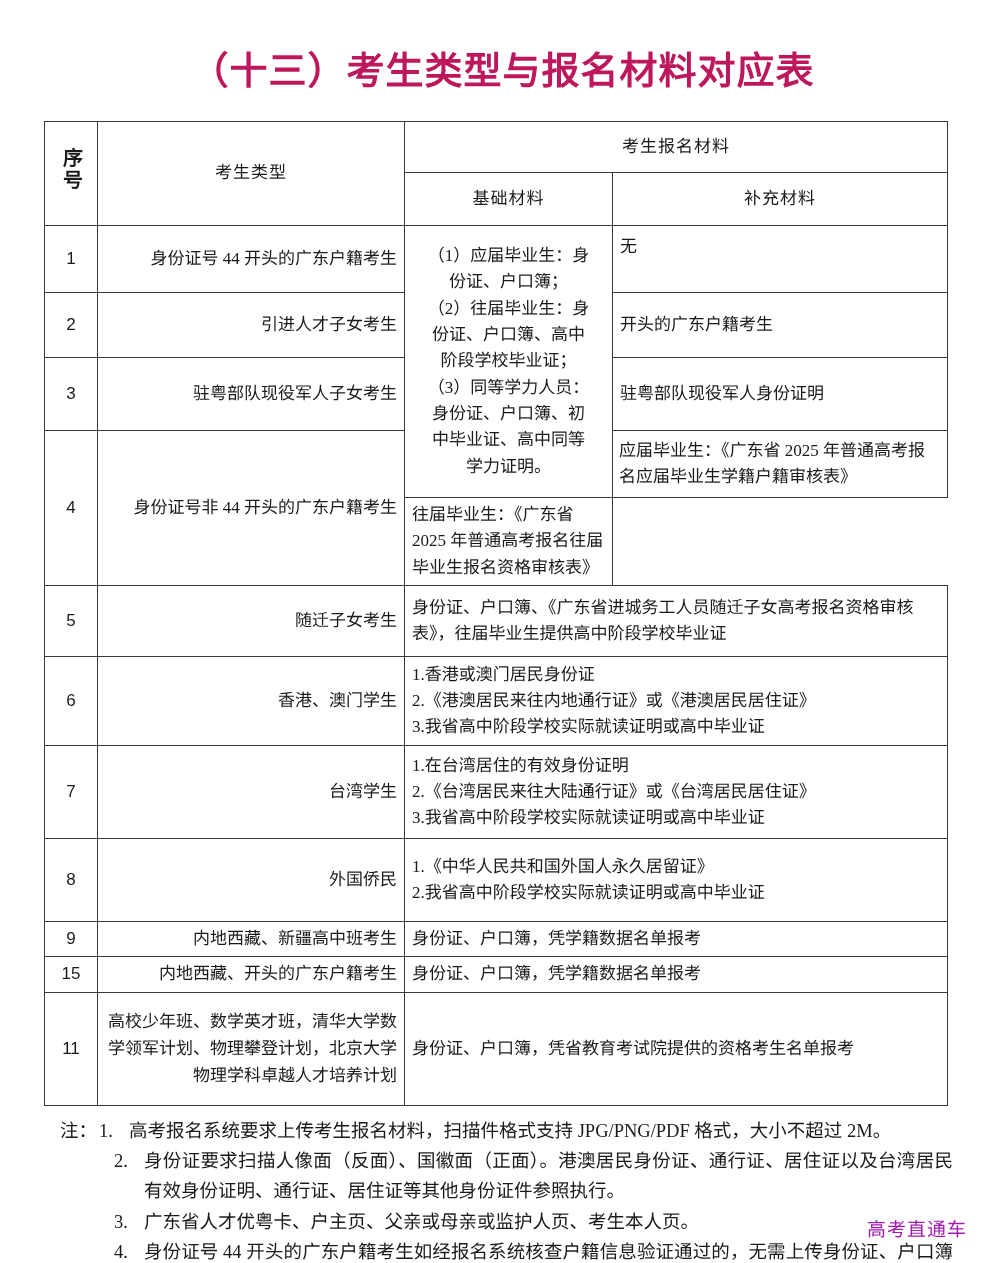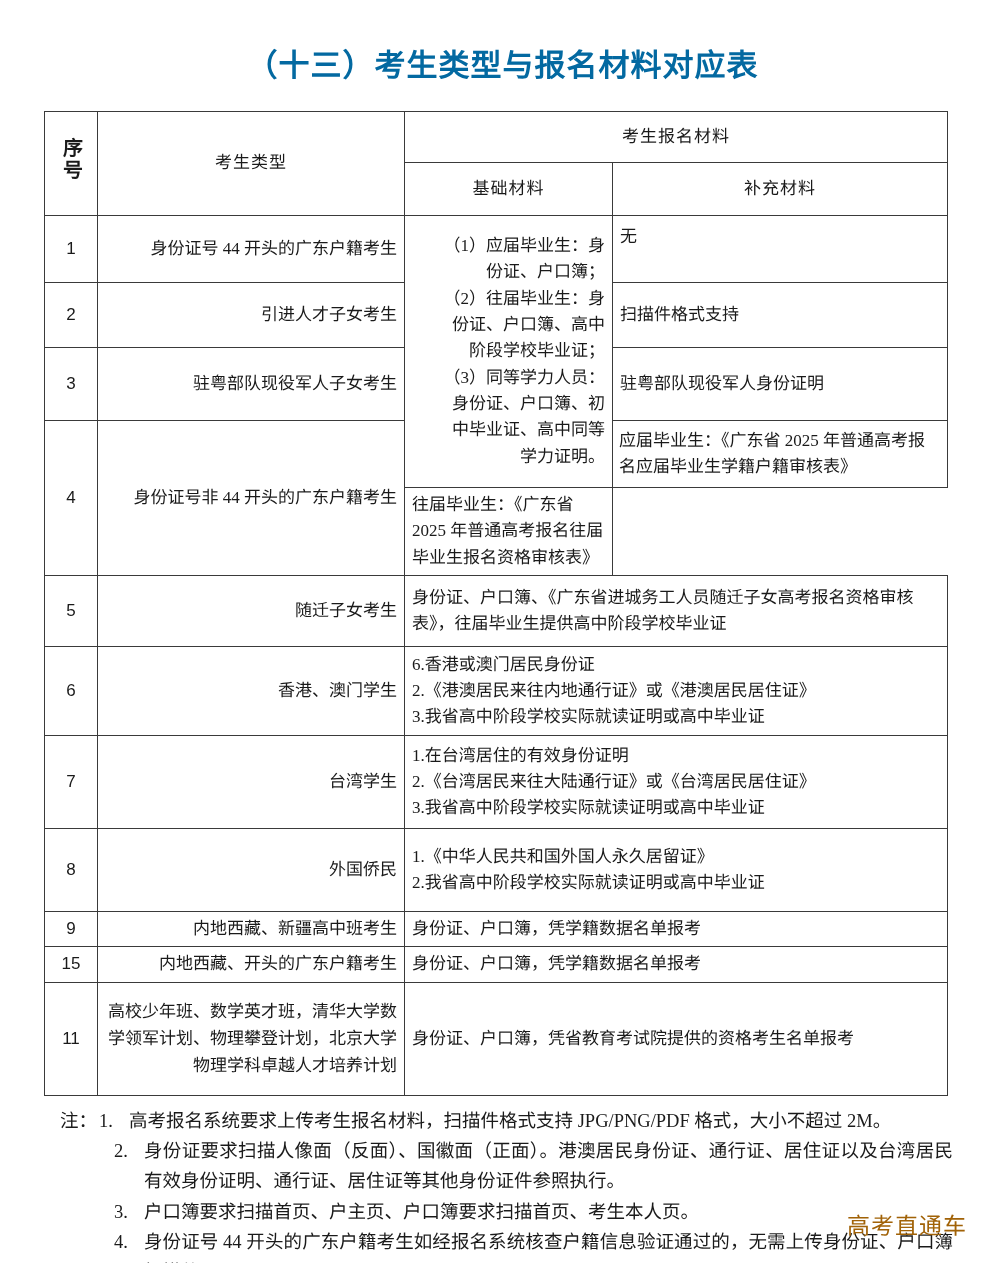--- a/index.html
+++ b/index.html
@@ -21,26 +21,26 @@
     position: relative;
     width: 1005px;
     height: 1263px;
     box-sizing: border-box;
   }
 
   
   .doc-title {
     text-align: center;
     font-family: Liberation Sans, sans-serif;
-    font-size: 31px;
+    font-size: 38px;
     font-weight: 700;
     letter-spacing: 1px;
     padding-top: 40px;
     padding-bottom: 26px;
-    color: #0369a1;
+    color: #be185d;
   }
 
   
   .tbl-wrap {
     padding: 0 44px 0 44px;
     box-sizing: border-box;
   }
   table.main {
     width: 903px;
     border-collapse: collapse;
@@ -85,21 +85,21 @@
   td.num {
     text-align: center;
     font-family: "Liberation Sans", "DejaVu Sans", sans-serif;
     font-size: 19px;
     letter-spacing: 0;
   }
   td.celltext {
     text-align: right;
   }
   td.base {
-    text-align: right;
+    text-align: center;
     line-height: 1.62;
     font-size: 16.5px;
     padding: 3px 6px;
   }
   td.sup {
     text-align: left;
     line-height: 1.55;
     font-size: 16.5px;
   }
   td.wide {
@@ -137,22 +137,22 @@
     text-align: justify;
   }
   .note-indent { padding-left: 54px; }
 
   
   .watermark {
     position: absolute;
     right: 38px;
     bottom: 22px;
     font-family: "Liberation Sans", "DejaVu Sans", sans-serif;
-    font-size: 23px;
-    color: #a16207;
+    font-size: 19px;
+    color: #a21caf;
     letter-spacing: 1px;
     user-select: none;
   }
 </style>
 </head>
 <body>
 
 <div class="page">
 
   <div class="doc-title">（十三）考生类型与报名材料对应表</div>
@@ -192,21 +192,21 @@
             <span class="ml">身份证、户口簿、初</span>
             <span class="ml">中毕业证、高中同等</span>
             <span class="ml">学力证明。</span>
           </td>
           <td class="sup" style="vertical-align:top;padding-top:8px;">无</td>
         </tr>
 
         <tr>
           <td class="num" style="height:56px;">2</td>
           <td class="celltext">引进人才子女考生</td>
-          <td class="sup">扫描件格式支持</td>
+          <td class="sup">开头的广东户籍考生</td>
         </tr>
 
         <tr>
           <td class="num" style="height:64px;">3</td>
           <td class="celltext">驻粤部队现役军人子女考生</td>
           <td class="sup">驻粤部队现役军人身份证明</td>
         </tr>
 
         <tr>
           <td class="num" rowspan="2" style="height:58px;">4</td>
@@ -220,21 +220,21 @@
         <tr>
           <td class="num" style="height:62px;">5</td>
           <td class="celltext">随迁子女考生</td>
           <td class="wide" colspan="2">身份证、户口簿、《广东省进城务工人员随迁子女高考报名资格审核表》，往届毕业生提供高中阶段学校毕业证</td>
         </tr>
 
         <tr>
           <td class="num" style="height:80px;">6</td>
           <td class="celltext">香港、澳门学生</td>
           <td class="wide" colspan="2">
-            <span class="ml">6.香港或澳门居民身份证</span>
+            <span class="ml">1.香港或澳门居民身份证</span>
             <span class="ml">2.《港澳居民来往内地通行证》或《港澳居民居住证》</span>
             <span class="ml">3.我省高中阶段学校实际就读证明或高中毕业证</span>
           </td>
         </tr>
 
         <tr>
           <td class="num" style="height:84px;">7</td>
           <td class="celltext">台湾学生</td>
           <td class="wide" colspan="2">
             <span class="ml">1.在台湾居住的有效身份证明</span>
@@ -282,21 +282,21 @@
       <span class="note-body">高考报名系统要求上传考生报名材料，扫描件格式支持 JPG/PNG/PDF 格式，大小不超过 2M。</span>
     </div>
 
     <div class="note-row note-indent">
       <span class="note-idx">2.</span>
       <span class="note-body">身份证要求扫描人像面（反面）、国徽面（正面）。港澳居民身份证、通行证、居住证以及台湾居民有效身份证明、通行证、居住证等其他身份证件参照执行。</span>
     </div>
 
     <div class="note-row note-indent">
       <span class="note-idx">3.</span>
-      <span class="note-body">户口簿要求扫描首页、户主页、户口簿要求扫描首页、考生本人页。</span>
+      <span class="note-body">广东省人才优粤卡、户主页、父亲或母亲或监护人页、考生本人页。</span>
     </div>
 
     <div class="note-row note-indent">
       <span class="note-idx">4.</span>
       <span class="note-body">身份证号 44 开头的广东户籍考生如经报名系统核查户籍信息验证通过的，无需上传身份证、户口簿扫描件。</span>
     </div>
 
   </div>
 
   <div class="watermark">高考直通车</div>

